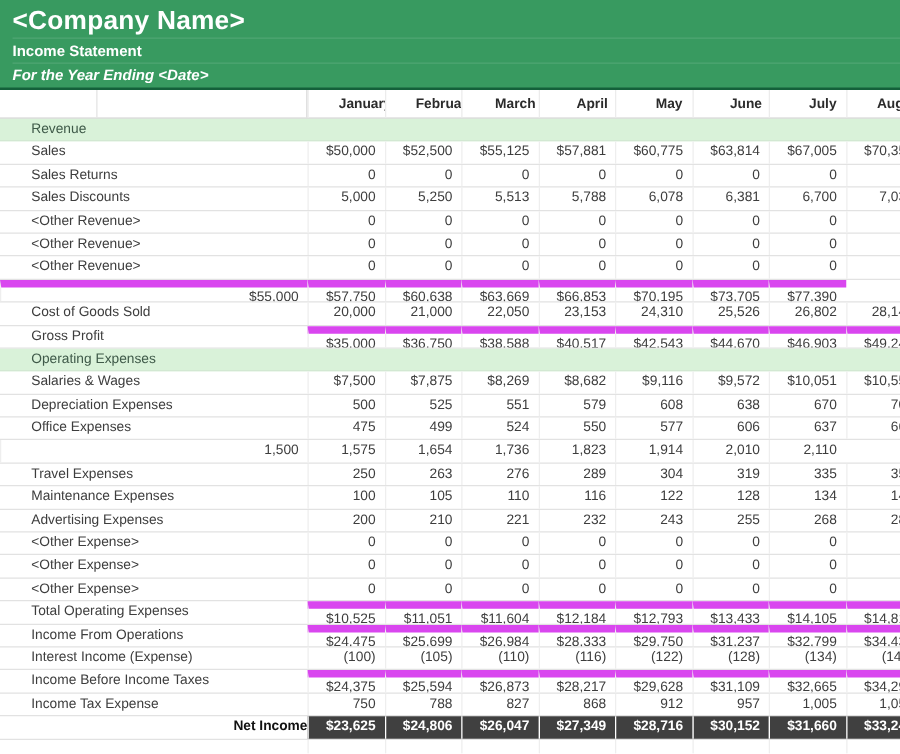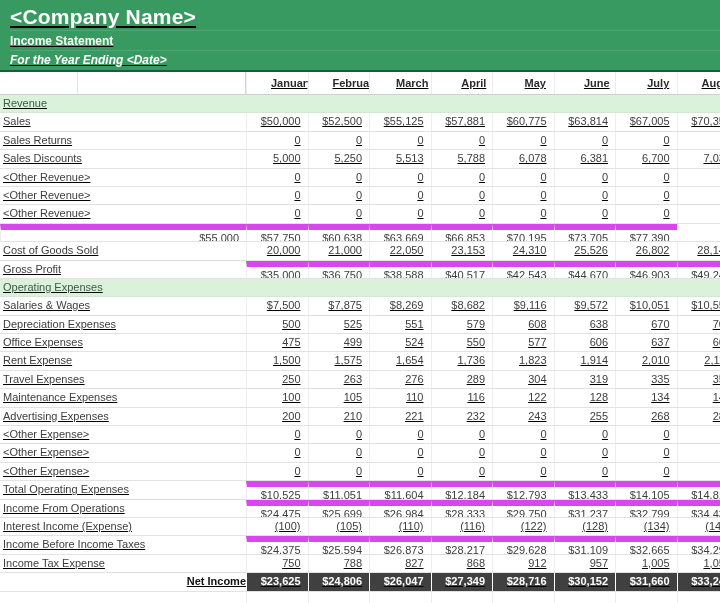--- a/index.html
+++ b/index.html
@@ -1,19 +1,19 @@
 <!DOCTYPE html>
 <html><head>
 <meta charset="utf-8">
 <style>
   * { margin:0; padding:0; box-sizing:border-box; }
   html,body { background:#fff; }
   body { font-family:"Liberation Sans", sans-serif; }
   .sheet{
-    position:relative; width:720px; height:603px; overflow:hidden; background:#fff;text-decoration:underline;
+    position:relative; width:720px; height:603px; overflow:hidden; background:#fff;
   }
   
   .banner{
     width:738px; height:72px; background:#389a60; color:#fff;
     border-bottom:2px solid #14603a; padding-left:10px;
   }
   .banner .company{
     height:31px; font-size:21px; font-weight:bold; line-height:33px; letter-spacing:.2px;
     border-bottom:1px solid rgba(255,255,255,0.12);
   }
@@ -32,21 +32,21 @@
   .months{
     height:23px; border-bottom:1px solid #cfcfcf; font-weight:bold; color:#2b2b2b;
   }
   .months .label-split{ display:flex; }
   .months .la{ width:78px; border-right:1px solid #e4e4e4; }
   .months .lb{ flex:1; border-right:1px solid #d6d6d6; }
   .mcell{ text-align:center; line-height:23px; border-left:1px solid #ececec; overflow:hidden;padding-left:24px; }
   .mcell:first-of-type{ border-left:none; }
   .row{ height:18.4px; border-bottom:1px solid #e2e2e2; line-height:17.5px; }
   .cell{ overflow:hidden; white-space:nowrap; }
-  .cell.label{ padding-left:3px; }
+  .cell.label{ padding-left:25px; }
   .cell.num{ text-align:right; padding-right:7px; border-left:1px solid #eeeeee; }
   .row.section{ background:#d9f2d9; border-bottom:1px solid #d2e8d2; color:#3f5a49; }
   .row.sum .cell.num{ border-top:6px solid #d946ef; }
   .row.net .cell.label{ font-weight:bold; color:#111;text-align:right; }
   .row.net .cell.num{
     background:#404040; color:#fff; font-weight:bold; border-left:1px solid #fff;
   }
   .bottom-strip{ border-bottom:none; height:11px; }
   .bottom-strip .cell{ height:11px; }
 </style>
@@ -210,21 +210,20 @@
         <div class="cell num">475</div>
         <div class="cell num">499</div>
         <div class="cell num">524</div>
         <div class="cell num">550</div>
         <div class="cell num">577</div>
         <div class="cell num">606</div>
         <div class="cell num">637</div>
         <div class="cell num">668</div>
       </div>
       <div class="grid-row row data">
-        <div class="cell label">Rent Expense</div>
         <div class="cell num">1,500</div>
         <div class="cell num">1,575</div>
         <div class="cell num">1,654</div>
         <div class="cell num">1,736</div>
         <div class="cell num">1,823</div>
         <div class="cell num">1,914</div>
         <div class="cell num">2,010</div>
         <div class="cell num">2,110</div>
       </div>
       <div class="grid-row row data">

